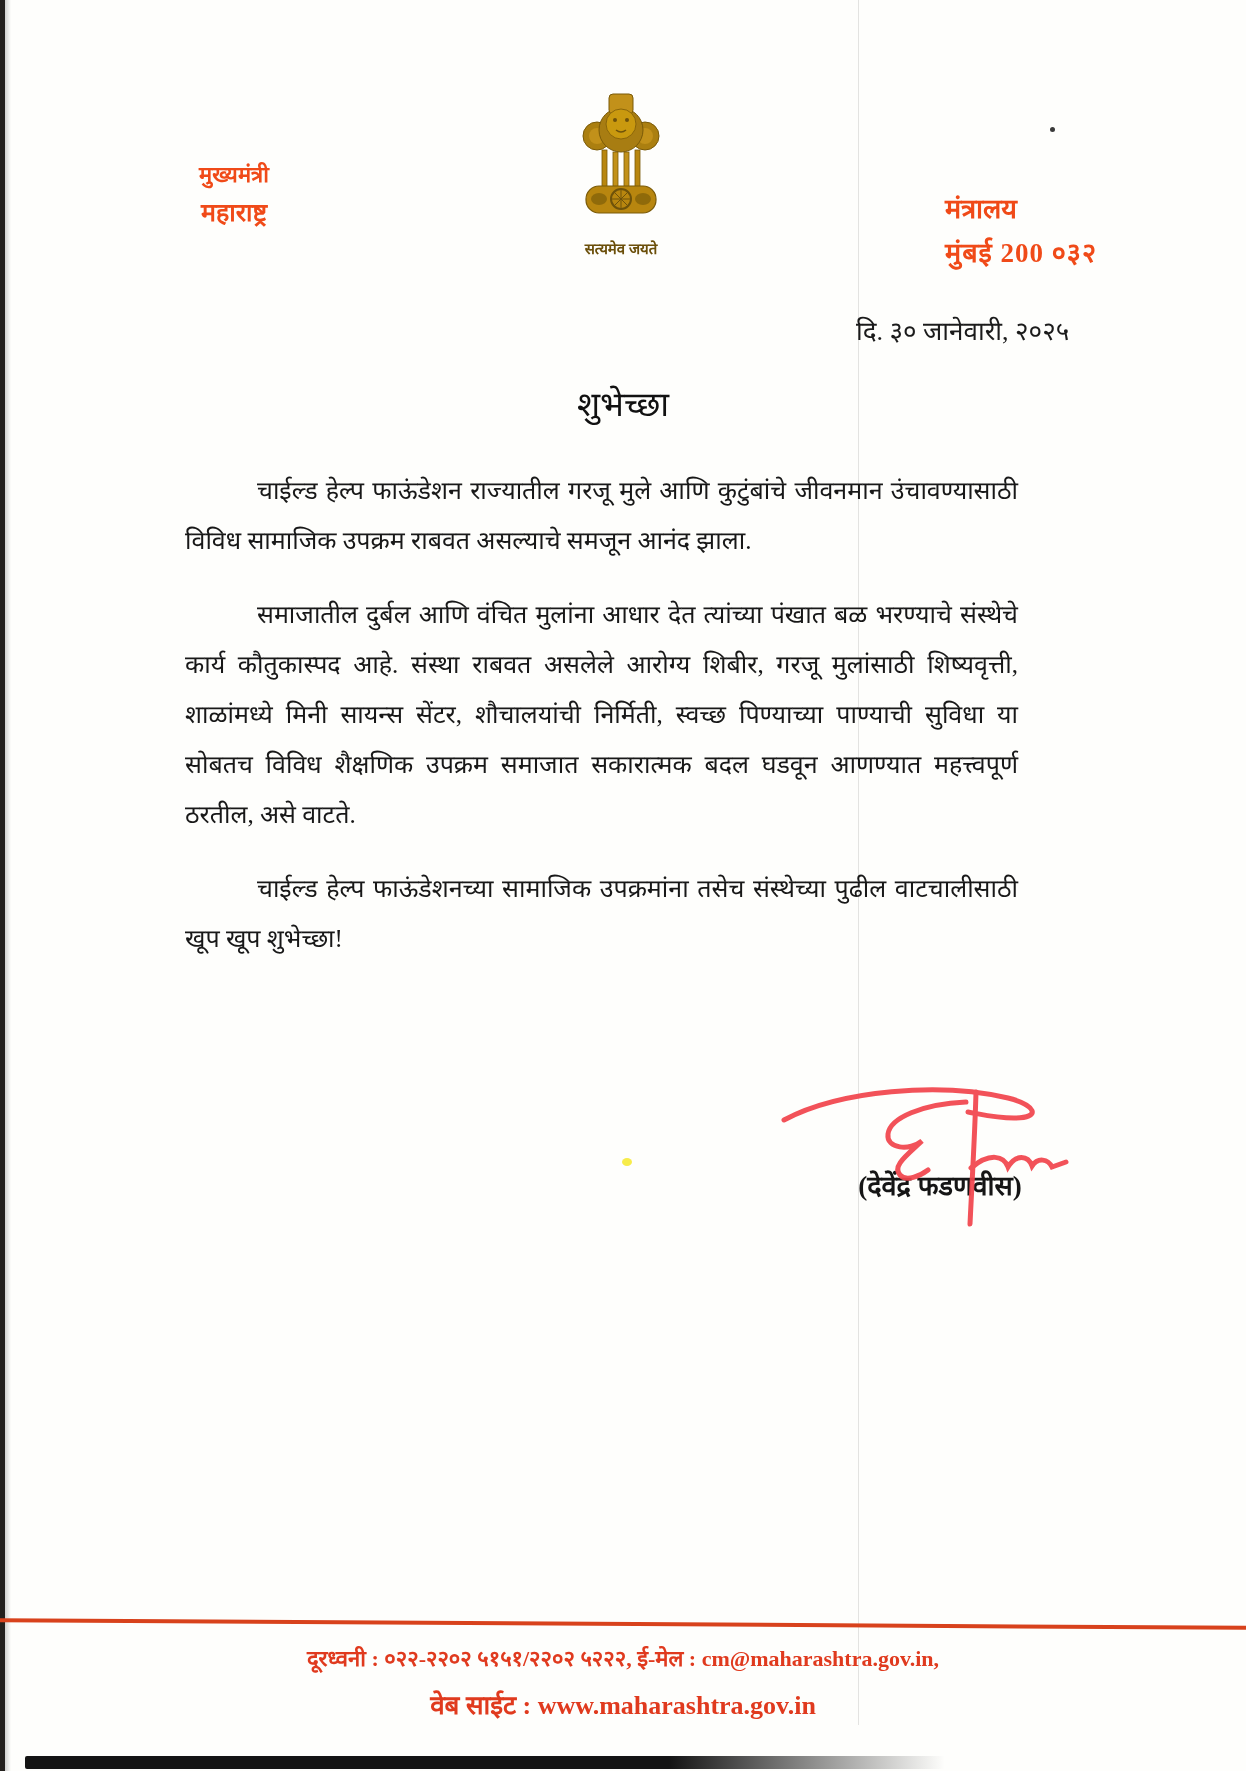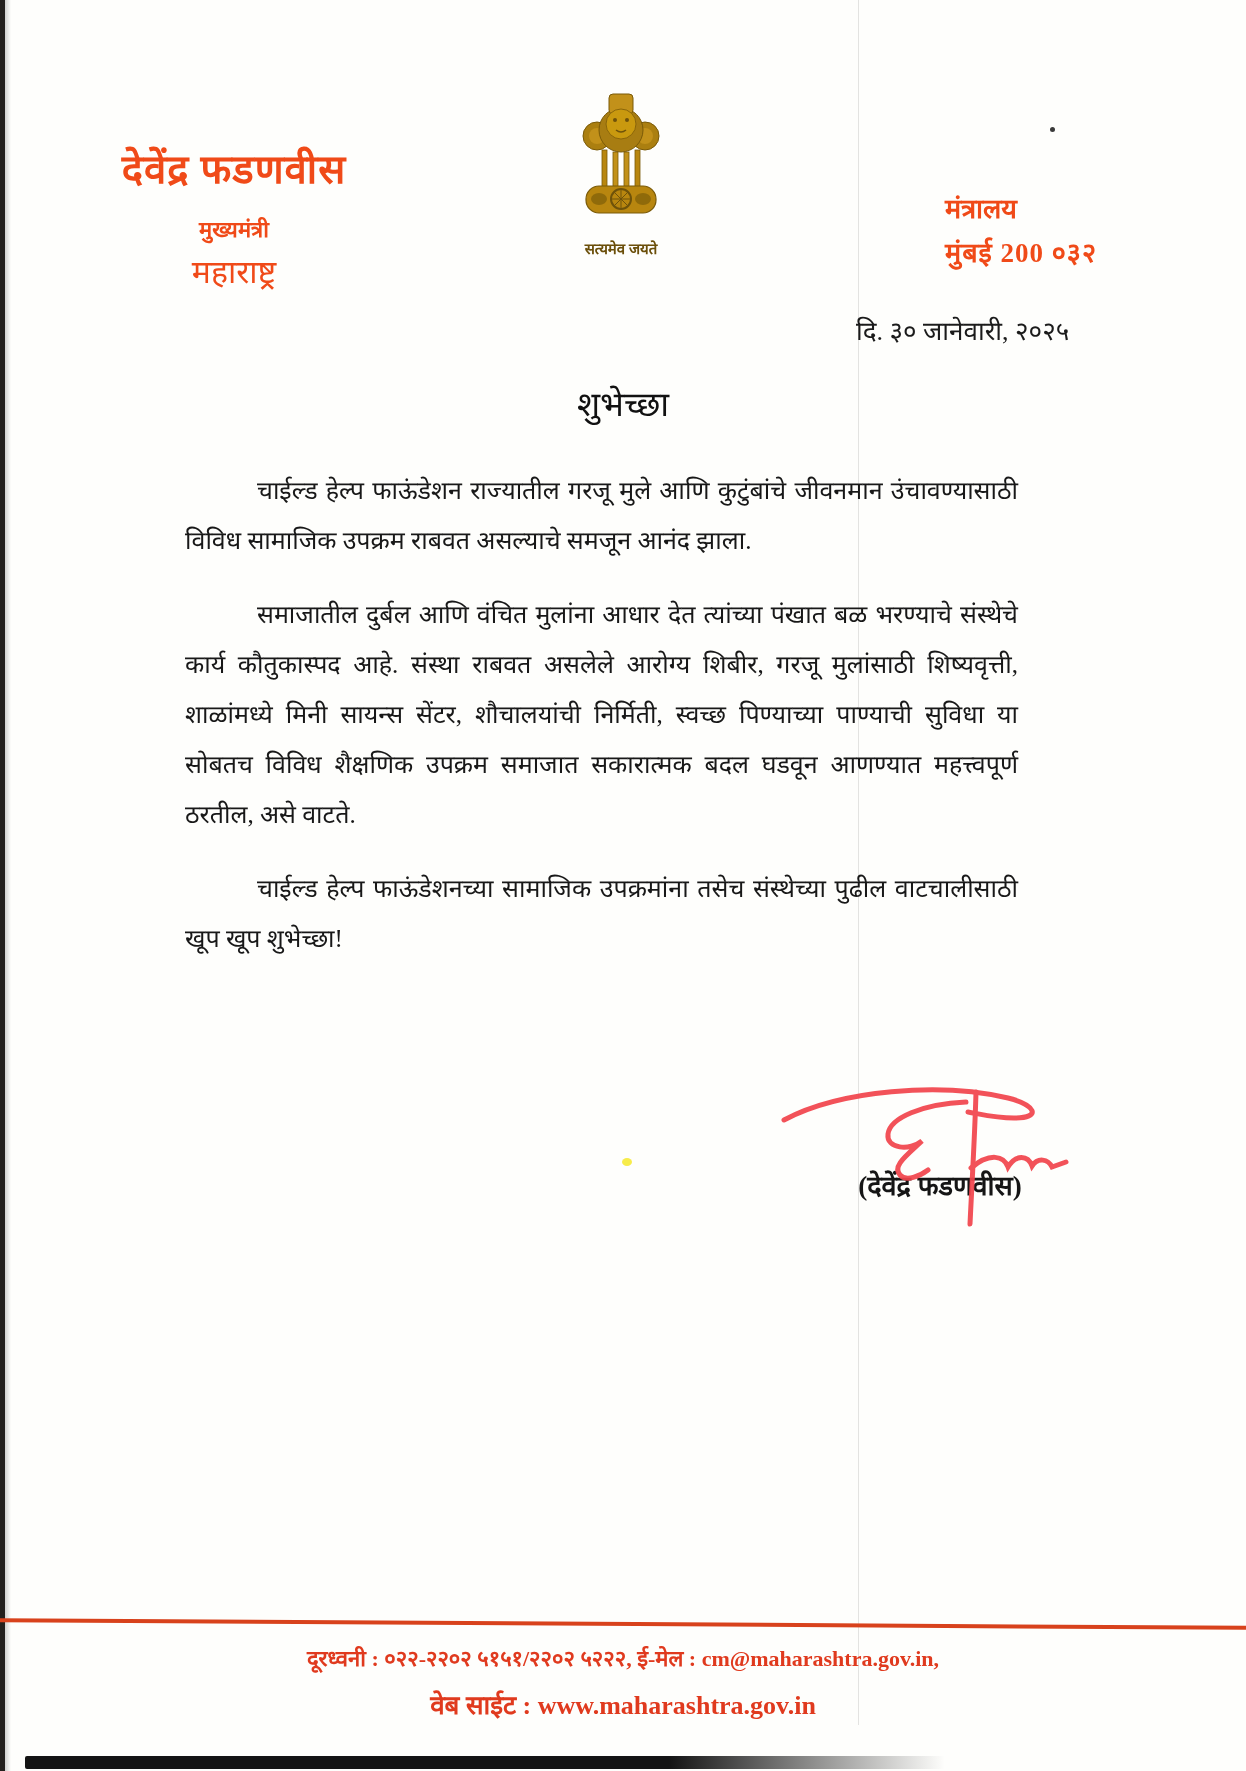--- a/index.html
+++ b/index.html
@@ -15,21 +15,21 @@
   .scan-edge-left::after{content:"";position:absolute;left:5px;top:0;width:6px;height:100%;background:linear-gradient(to right,rgba(0,0,0,.18),rgba(0,0,0,0));}
   .fold-line{position:absolute;left:858px;top:0;width:1px;height:1725px;background:rgba(90,90,90,.16);}
   .bottom-band{position:absolute;left:25px;bottom:2px;width:920px;height:13px;
     background:linear-gradient(to right,#141414 70%,rgba(20,20,20,0));border-radius:2px;}
   .dot-black{position:absolute;left:1050px;top:127px;width:5px;height:5px;border-radius:50%;background:#3a3a3a;}
   .dot-yellow{position:absolute;left:622px;top:1158px;width:10px;height:8px;border-radius:50%;background:#f7ec4a;filter:blur(.5px);}
   
   .sender{position:absolute;left:108px;top:140px;width:252px;text-align:center;color:#f04a18;}
   .sender .name{font-size:40px;font-weight:bold;white-space:nowrap;letter-spacing:1px;}
   .sender .sub{font-size:22px;font-weight:bold;margin-top:18px;}
-  .sender .sub2{font-size:32px;font-weight:normal;margin-top:6px;}
+  .sender .sub2{font-size:25px;font-weight:bold;margin-top:6px;}
   .emblem-wrap{position:absolute;left:576px;top:86px;width:90px;text-align:center;}
   .emblem-caption{margin-top:13px;font-size:15px;font-weight:bold;color:#6b4f0a;white-space:nowrap;}
   .office{position:absolute;left:945px;top:189px;color:#f04a18;font-weight:bold;}
   .office .o1{font-size:27px;}
   .office .o2{font-size:27px;margin-top:7px;white-space:nowrap;letter-spacing:1px;}
   
   .date-line{position:absolute;left:856px;top:312px;font-size:26px;color:#1b1b1b;white-space:nowrap;}
   .subject{position:absolute;left:0;top:380px;width:1246px;text-align:center;font-size:34px;font-weight:normal;color:#111;}
   
   .body-text{position:absolute;left:185px;top:466px;width:833px;color:#181818;}
@@ -49,21 +49,20 @@
 
 <div class="page">
 
   <div class="scan-edge-left"></div>
   <div class="fold-line"></div>
   <div class="bottom-band"></div>
   <div class="dot-black"></div>
   <div class="dot-yellow"></div>
 
   <div class="sender">
-    <div class="name">देवेंद्र फडणवीस</div>
     <div class="sub">मुख्यमंत्री</div>
     <div class="sub2">महाराष्ट्र</div>
   </div>
 
   <div class="emblem-wrap">
     <svg width="90" height="135" viewBox="0 0 90 135">
 
       <circle cx="21" cy="50" r="14" fill="#ab7f10" stroke="#7a5a08" stroke-width="1"></circle>
       <circle cx="69" cy="50" r="14" fill="#ab7f10" stroke="#7a5a08" stroke-width="1"></circle>
       <circle cx="21" cy="50" r="8" fill="#c2911a"></circle>

